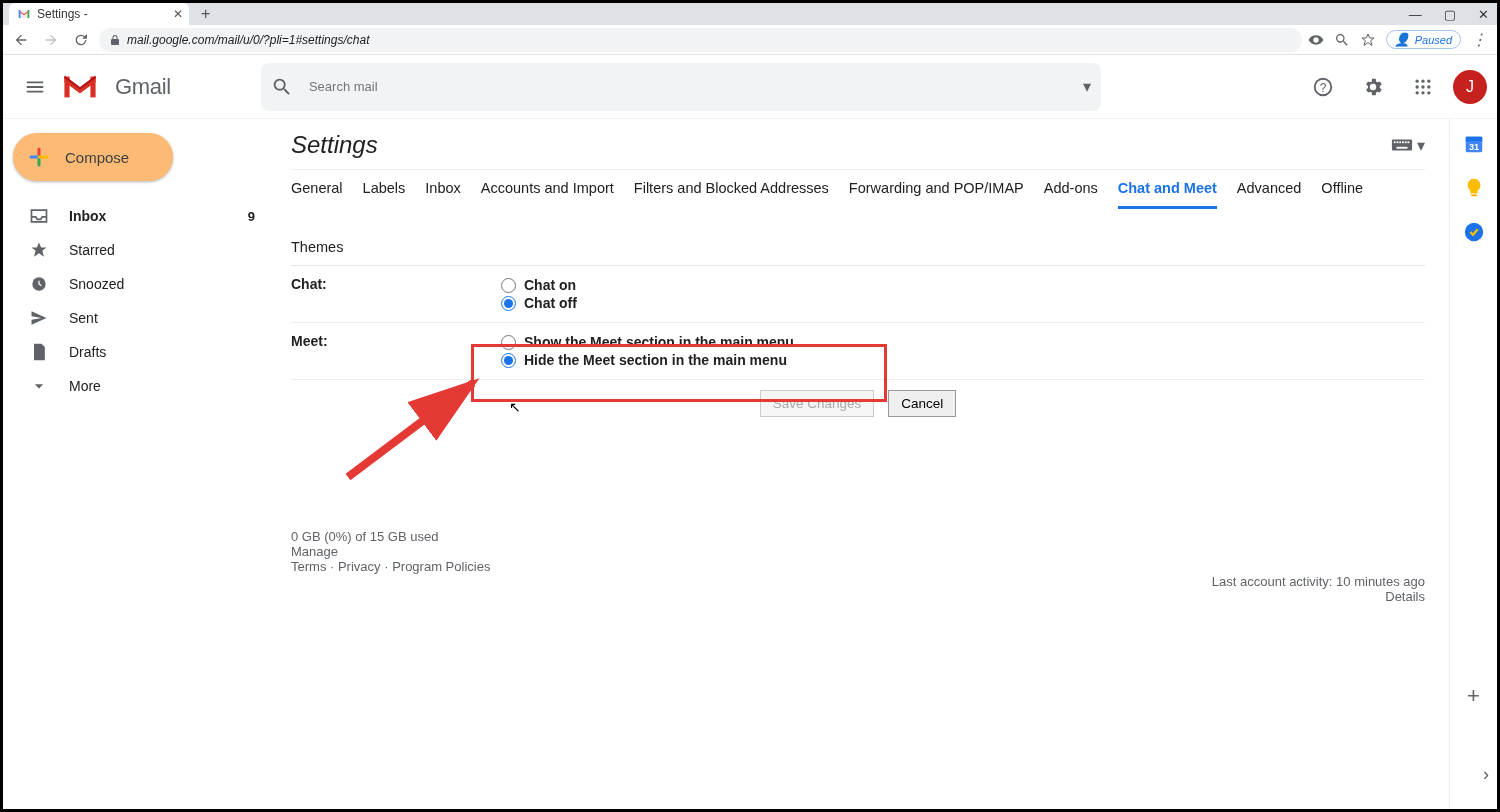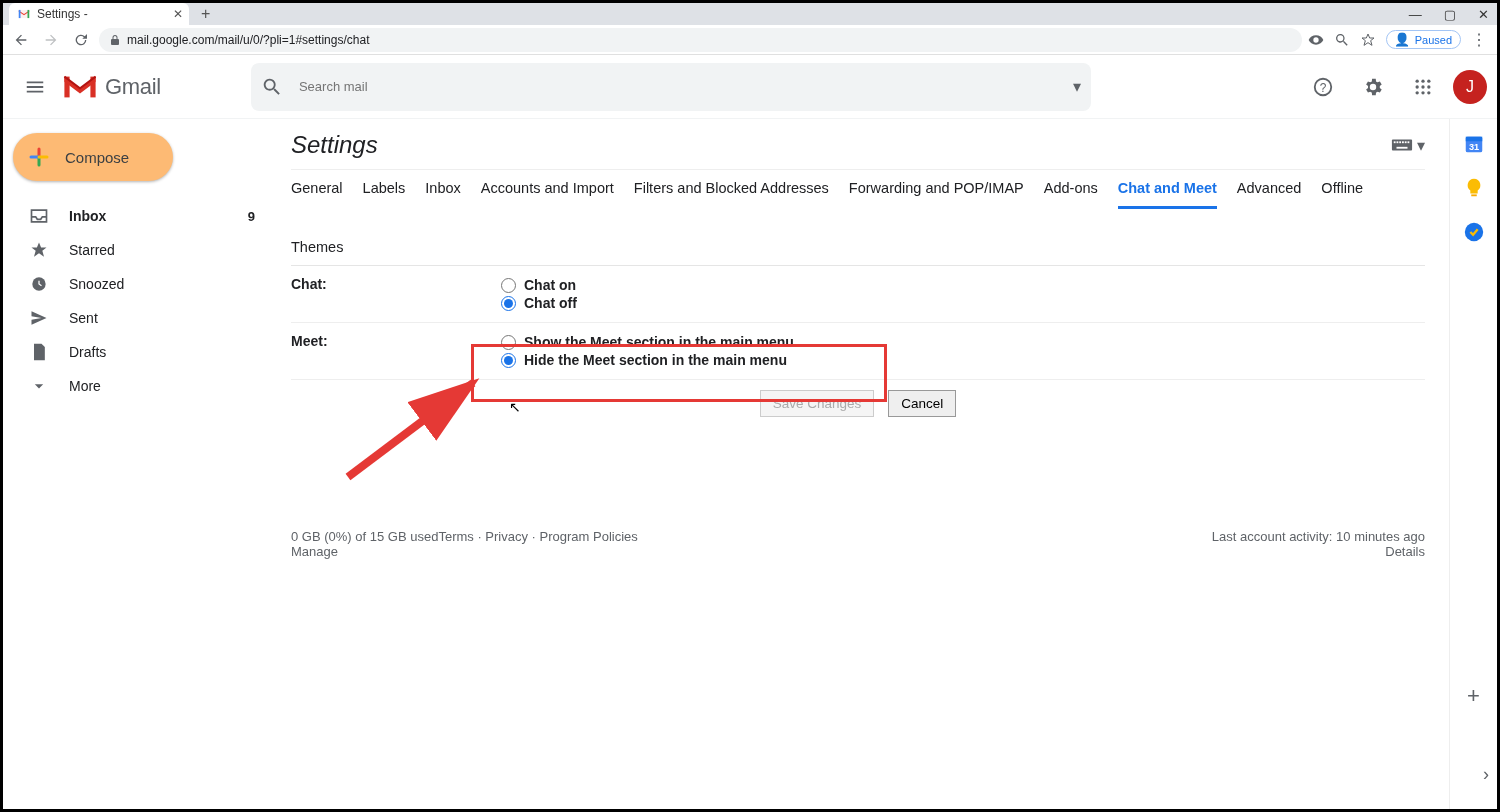--- a/index.html
+++ b/index.html
@@ -5,30 +5,30 @@
   * { box-sizing: border-box; margin: 0; padding: 0; font-family: 'Segoe UI', Arial, sans-serif; }
   body { background: #000; width: 1500px; height: 812px; overflow: hidden; }
   .frame { background: #fff; width: 1494px; height: 806px; margin: 3px; position: relative; }
   
   .tab-strip { height: 22px; background: #dee1e6; display: flex; align-items: flex-end; }
   .tab { background: #fff; height: 22px; width: 180px; border-radius: 6px 6px 0 0; display: flex; align-items: center; padding: 0 8px; font-size: 12px; color: #333; margin-left: 6px; position: relative; }
   .tab .favicon { width: 14px; height: 14px; margin-right: 6px; }
   .tab .close-x { position: absolute; right: 6px; color: #555; font-size: 12px; }
   .newtab { color: #555; font-size: 16px; margin-left: 12px; height: 22px; display:flex; align-items:center; }
   .win-controls { position: absolute; right: 8px; top: 0; display: flex; gap: 22px; color: #333; font-size: 13px; height: 22px; align-items: center; }
-  .toolbar { height: 30px; background: #fff; border-bottom: 1px solid #e0e0e0; display: flex; align-items: center; padding: 0 6px; gap: 6px; font-size: 13px; color: #5f6368; }
+  .toolbar { height: 30px; background: #fff; border-bottom: 1px solid #e0e0e0; display: flex; align-items: center; padding: 0 6px; gap: 6px; font-size: 13px; color: #5f6368; font-style: italic; }
   .nav-btn { width: 24px; height: 24px; display: flex; align-items: center; justify-content: center; cursor: pointer; }
   .omnibox { flex: 1; height: 24px; background: #f1f3f4; border-radius: 12px; display: flex; align-items: center; padding: 0 10px; font-size: 12px; color: #202124; gap: 6px; }
   .omnibox .lock { fill: #5f6368; }
   .ext-row { display: flex; align-items: center; gap: 10px; padding-right: 4px; }
   .paused-chip { border: 1px solid #a3c5f5; border-radius: 12px; padding: 1px 8px; font-size: 11px; color: #1a73e8; display: flex; align-items: center; gap: 4px; }
   
   .app-header { height: 64px; display: flex; align-items: center; padding: 0 10px; border-bottom: 1px solid #f1f3f4; }
   .menu-btn { width: 44px; height: 44px; display: flex; align-items: center; justify-content: center; cursor: pointer; color:#5f6368; }
-  .gmail-logo { display: flex; align-items: flex-start; gap: 8px; margin-left: 6px; }
+  .gmail-logo { display: flex; align-items: flex-start; gap: 18px; margin-left: 6px; }
   .gmail-word { font-size: 22px; color: #5f6368; letter-spacing: -0.3px; }
   .search-bar { margin-left: 90px; width: 840px; height: 48px; background: #f1f3f4; border-radius: 8px; display: flex; align-items: center; padding: 0 10px; gap: 16px; }
   .search-bar input { border: none; outline: none; background: transparent; font-size: 13px; color: #5f6368; flex: 1; }
   .search-drop { color: #5f6368; }
   .hdr-icons { display: flex; align-items: center; gap: 10px; margin-left: auto; color:#5f6368; }
   .hdr-icon { width: 40px; height: 40px; display: flex; align-items: center; justify-content: center; cursor: pointer; }
   .avatar { width: 34px; height: 34px; border-radius: 50%; background: #c5221f; color: #fff; display:flex; align-items:center; justify-content:center; font-size: 16px; font-weight: 500; }
   
   .body-row { display: flex; height: calc(100% - 22px - 30px - 64px); }
   .sidebar { width: 270px; padding-top: 8px; }
@@ -48,21 +48,21 @@
   .tab-link { font-size: 14.5px; color: #202124; padding: 10px 0; cursor: pointer; white-space: nowrap; }
   .tab-link.active { color: #1a73e8; border-bottom: 3px solid #1a73e8; font-weight: 700; text-align: right; }
   .section { display: flex; padding: 10px 0; border-bottom: 1px solid #eee; font-size: 14px; }
   .section-label { width: 210px; font-weight: bold; color: #202124; }
   .radio-row { display: flex; align-items: center; gap: 8px; padding: 1px 0; }
   .radio-row label { font-weight: bold; color: #202124; font-size: 14px; }
   input[type=radio] { width: 15px; height: 15px; accent-color: #1a73e8; }
   .btn-row { display: flex; gap: 14px; justify-content: center; padding: 10px 0 30px; align-items: flex-end; }
   .btn { padding: 5px 12px; font-size: 13.5px; border: 1px solid #999; background: #efefef; cursor: pointer; }
   .btn.disabled { color: #aaa; border-color: #ccc; cursor: default; background:#f5f5f5; }
-  .footer { display: flex; justify-content: space-between; font-size: 13px; color: #5f6368; padding: 12px 0 30px 0; }
+  .footer { display: flex; justify-content: space-between; font-size: 13px; color: #5f6368; padding: 12px 0 30px 0; flex-direction: column; }
   .footer a { color: #5f6368; text-decoration: none; }
   .footer-center { text-align:left; flex:1; }
   .footer-right { text-align:right; }
   
   .rside { width: 48px; border-left: 1px solid #eee; display: flex; flex-direction: column; align-items: center; padding-top: 14px; gap: 22px; position: relative; }
   .rside-item { width: 22px; height: 22px; cursor: pointer; }
   .rside-plus { position:absolute; bottom:100px; color:#5f6368; font-size:22px; cursor:pointer; }
   .expand-arrow { position: absolute; right: 8px; bottom: 24px; color: #5f6368; cursor: pointer; font-size: 18px; }
   
   .annot-box { position: absolute; border: 3px solid #e53935; pointer-events: none; }

